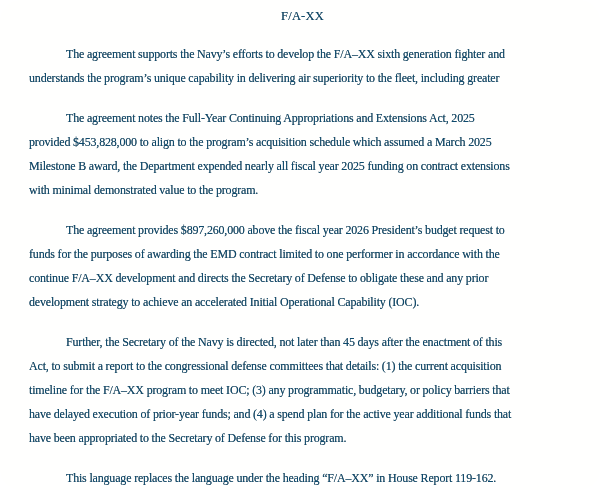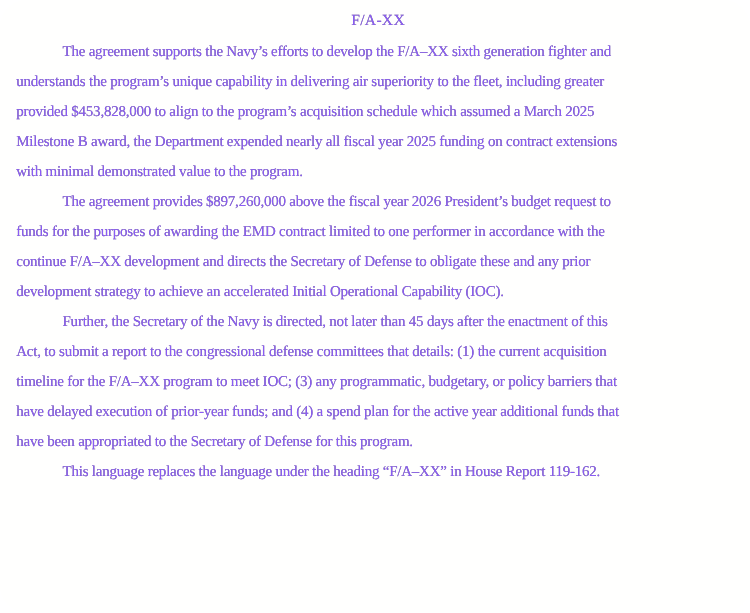--- a/index.html
+++ b/index.html
@@ -10,36 +10,36 @@
     height: 490px;
     overflow: hidden;
   }
   .page {
     width: 600px;
     height: 490px;
     box-sizing: border-box;
     padding: 7px 8px 0 13px;
     background: #fffffe;
     font-family: "Liberation Serif", "DejaVu Serif", serif;
-    color: #8b5cf6;
+    color: #0c4a6e;
     
     filter: blur(0.22px);
     text-shadow: 0 0 0.35px rgba(0,0,0,0.55);
     border-radius: 21px;
   }
   .doc-title {
     text-align: center;
     font-size: 12.5px;
     line-height: 19px;
     letter-spacing: 0.2px;
     margin: 0 0 3px 0;
     font-weight: normal;
   }
   .paragraph {
-    margin: 0;
+    margin: 16px;
   }
   .line {
     white-space: pre;
     font-size: 12px;
     line-height: 24px;
     letter-spacing: -0.18px;
     height: 24px;
   }
   .line.indent {
     padding-left: 37px;
@@ -51,20 +51,21 @@
 <div class="page">
 
   <h1 class="doc-title">F/A-XX</h1>
 
   <div class="paragraph">
     <div class="line indent">The agreement supports the Navy’s efforts to develop the F/A–XX sixth generation fighter and</div>
     <div class="line">understands the program’s unique capability in delivering air superiority to the fleet, including greater</div>
   </div>
 
   <div class="paragraph">
+    <div class="line indent">The agreement notes the Full-Year Continuing Appropriations and Extensions Act, 2025</div>
     <div class="line">provided $453,828,000 to align to the program’s acquisition schedule which assumed a March 2025</div>
     <div class="line">Milestone B award, the Department expended nearly all fiscal year 2025 funding on contract extensions</div>
     <div class="line">with minimal demonstrated value to the program.</div>
   </div>
 
   <div class="paragraph">
     <div class="line indent">The agreement provides $897,260,000 above the fiscal year 2026 President’s budget request to</div>
     <div class="line">funds for the purposes of awarding the EMD contract limited to one performer in accordance with the</div>
     <div class="line">continue F/A–XX development and directs the Secretary of Defense to obligate these and any prior</div>
     <div class="line">development strategy to achieve an accelerated Initial Operational Capability (IOC).</div>

